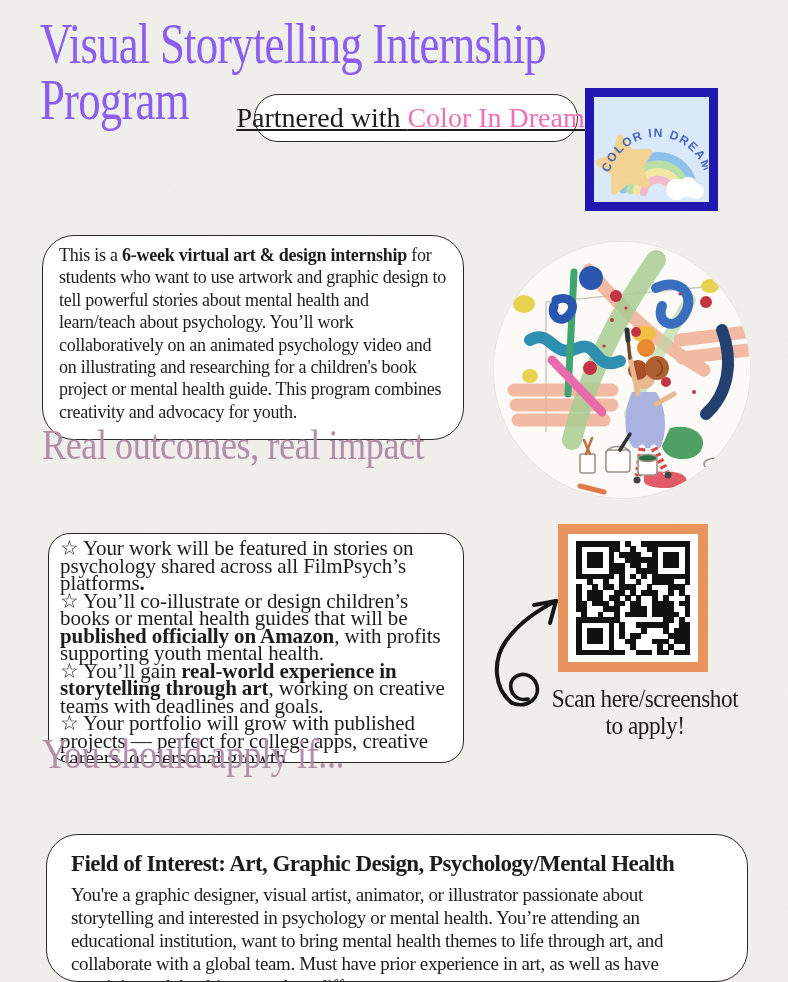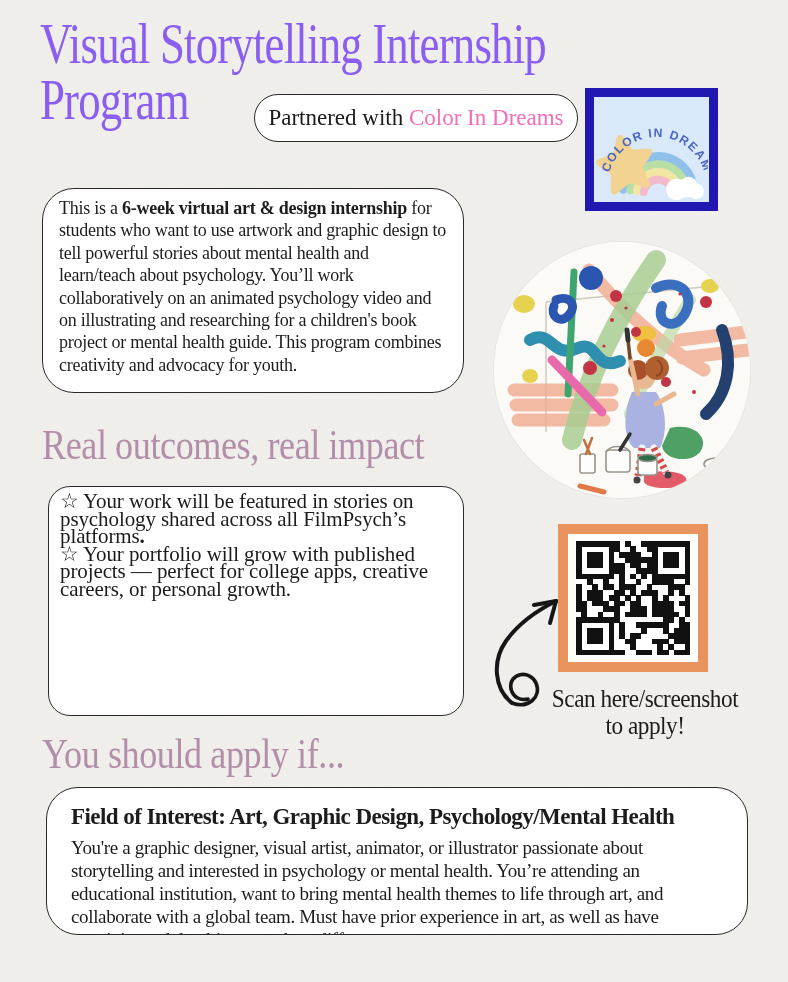--- a/index.html
+++ b/index.html
@@ -17,33 +17,34 @@
     color:var(--purple,#8a5ef0);
     font-size:56px;line-height:56px;font-weight:400;margin:0;
     transform:scaleX(.8);transform-origin:0 0;letter-spacing:-1px;
     width:920px;
   }
   
   .pill{
     left:254px;top:94px;width:322px;height:46px;z-index:3;
     background:#fff;border:1.4px solid #2a2a2a;border-radius:24px;
     display:flex;align-items:center;justify-content:center;
-    font-size:23px;white-space:pre;
+    font-size:28px;white-space:pre;text-decoration:underline;
   }
   .pill .partner{color:var(--pink,#f26fb5);}
   
   .logo{
     left:585px;top:88px;width:133px;height:123px;z-index:3;
     background:var(--logo-bg,#d9e9f9);border:9px solid var(--navy,#2018b0);
     box-sizing:border-box;display:flex;align-items:center;justify-content:center;
   }
   
   .box{
     background:#fff;border:1.4px solid #2a2a2a;box-sizing:border-box;z-index:2;
     overflow:hidden;
+    margin-top:47px;
   }
   .intro-box{
     left:42px;top:188px;width:422px;height:205px;border-radius:32px;
     padding:8px 15px 0 16px;font-size:18px;line-height:22.4px;letter-spacing:-.25px;
   }
   .outcomes-box{
     left:48px;top:486px;width:416px;height:230px;border-radius:22px;
     padding:6px 10px 0 11px;font-size:21px;line-height:17.5px;letter-spacing:-.1px;
   }
   .apply-box{
@@ -209,20 +210,22 @@
     </g>
     <path d="M92,212 L98,196 M96,212 L90,198" stroke="#c07040" stroke-width="2.5" stroke-linecap="round"></path>
     <path d="M126,208 L136,192" stroke="#333" stroke-width="3.5" stroke-linecap="round"></path>
   </svg>
 </div>
 
 <h2 class="abs h2 outcomes">Real outcomes, real impact</h2>
 <div class="abs box outcomes-box">
   <div id="outcomes-list">
       <div><span>☆ Your work will be featured in  stories on psychology shared across all FilmPsych’s platforms</span><b>.</b></div>
+      <div><span>☆ You’ll co-illustrate or design children’s books or mental health guides that will be </span><b>published officially on Amazon</b><span>, with profits supporting youth mental health.</span></div>
+      <div><span>☆ You’ll gain </span><b>real-world experience in storytelling through art</b><span>, working on creative teams with deadlines and goals.</span></div>
       <div><span>☆ Your portfolio will grow with published projects — perfect for college apps, creative careers, or personal growth.</span></div>
     </div>
 </div>
 
 <div class="abs qr-frame">
   <svg viewBox="0 0 21 21" shape-rendering="crispEdges">
       <g id="qr-cells" fill="#111">
         <rect x="0" y="0" width="1.05" height="1.05"></rect>
         <rect x="1" y="0" width="1.05" height="1.05"></rect>
         <rect x="2" y="0" width="1.05" height="1.05"></rect>

